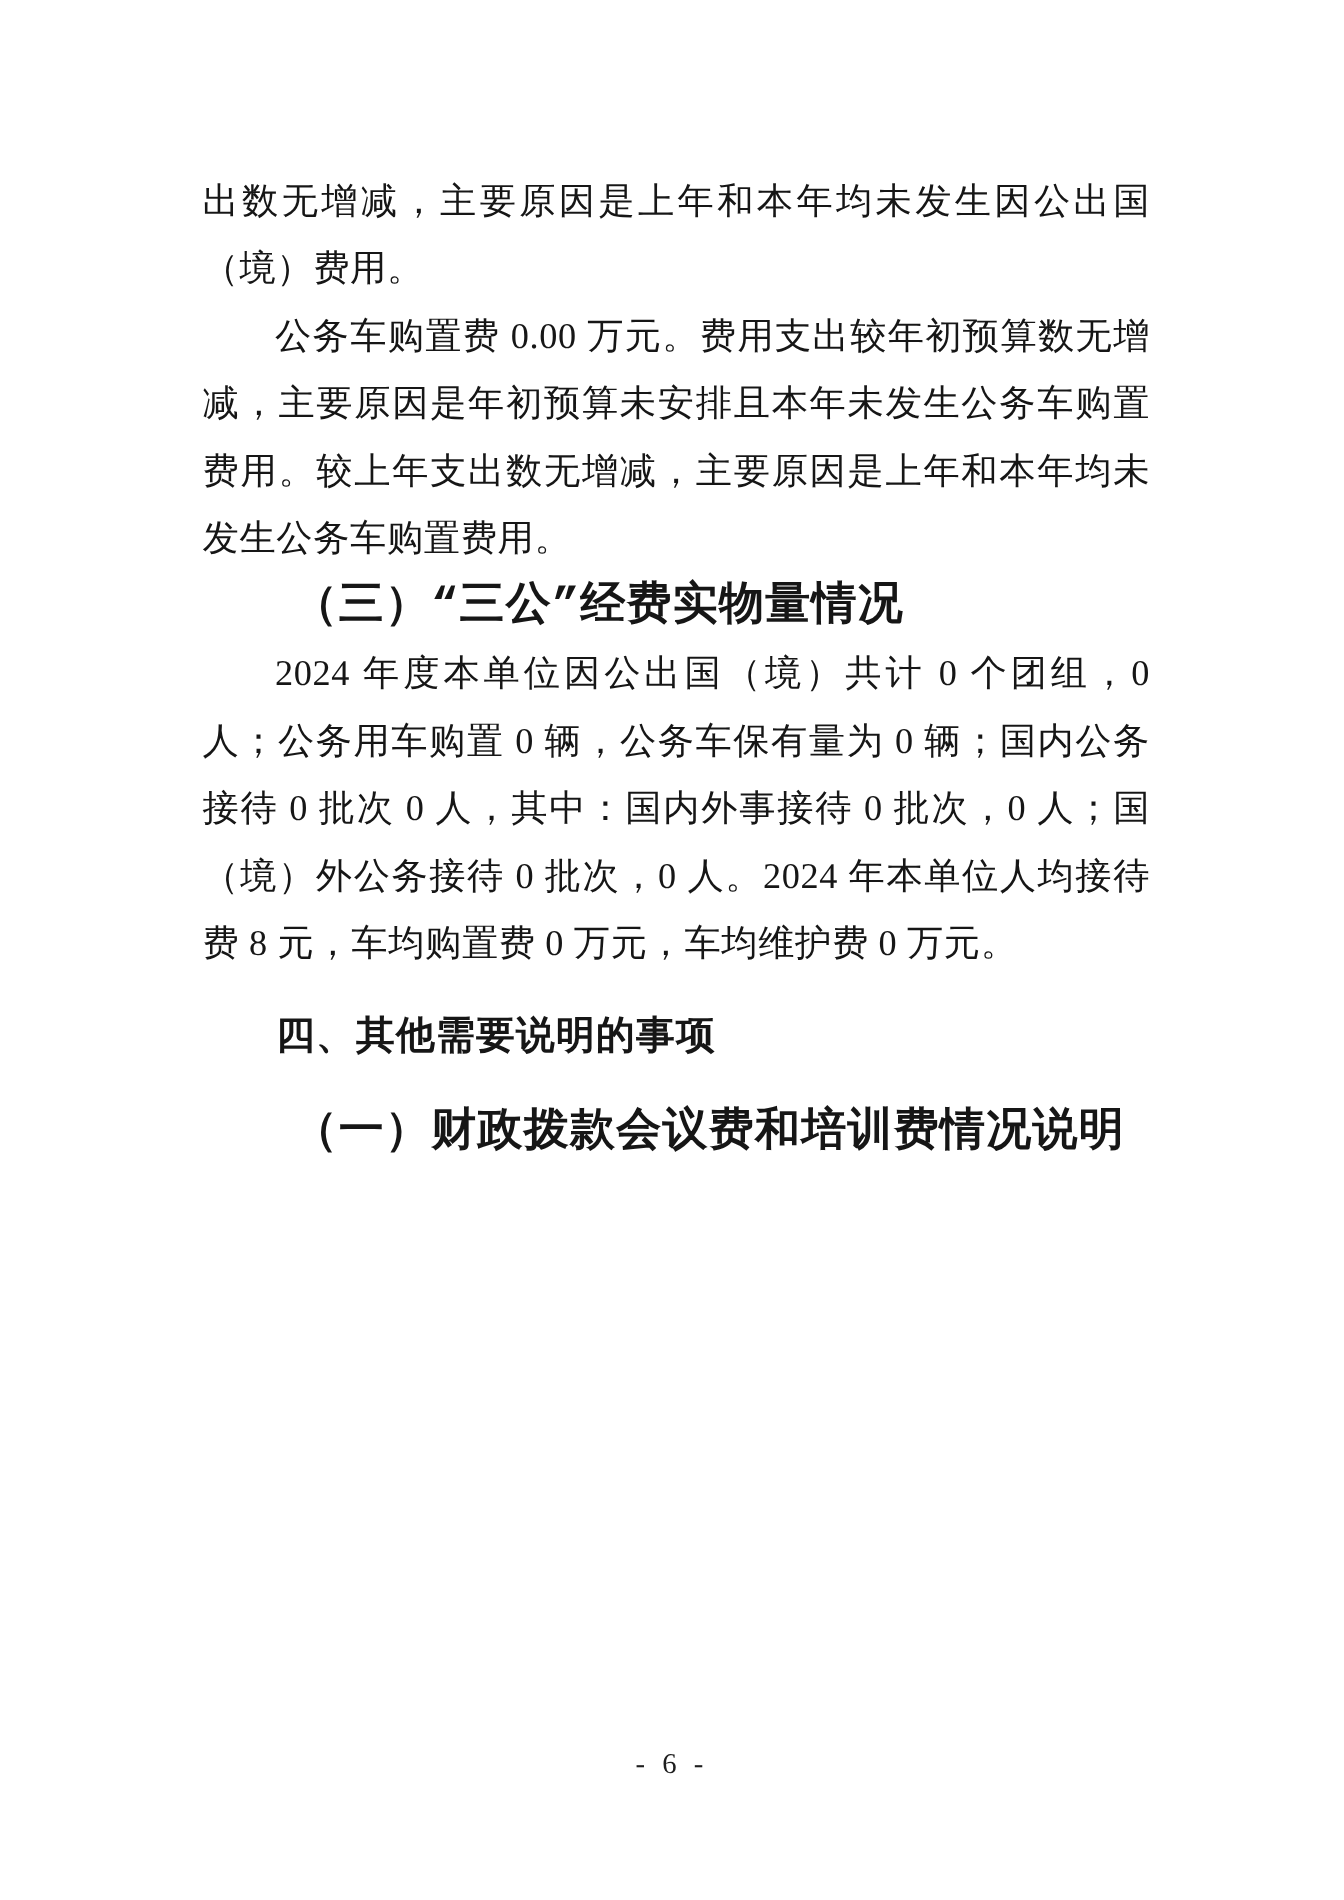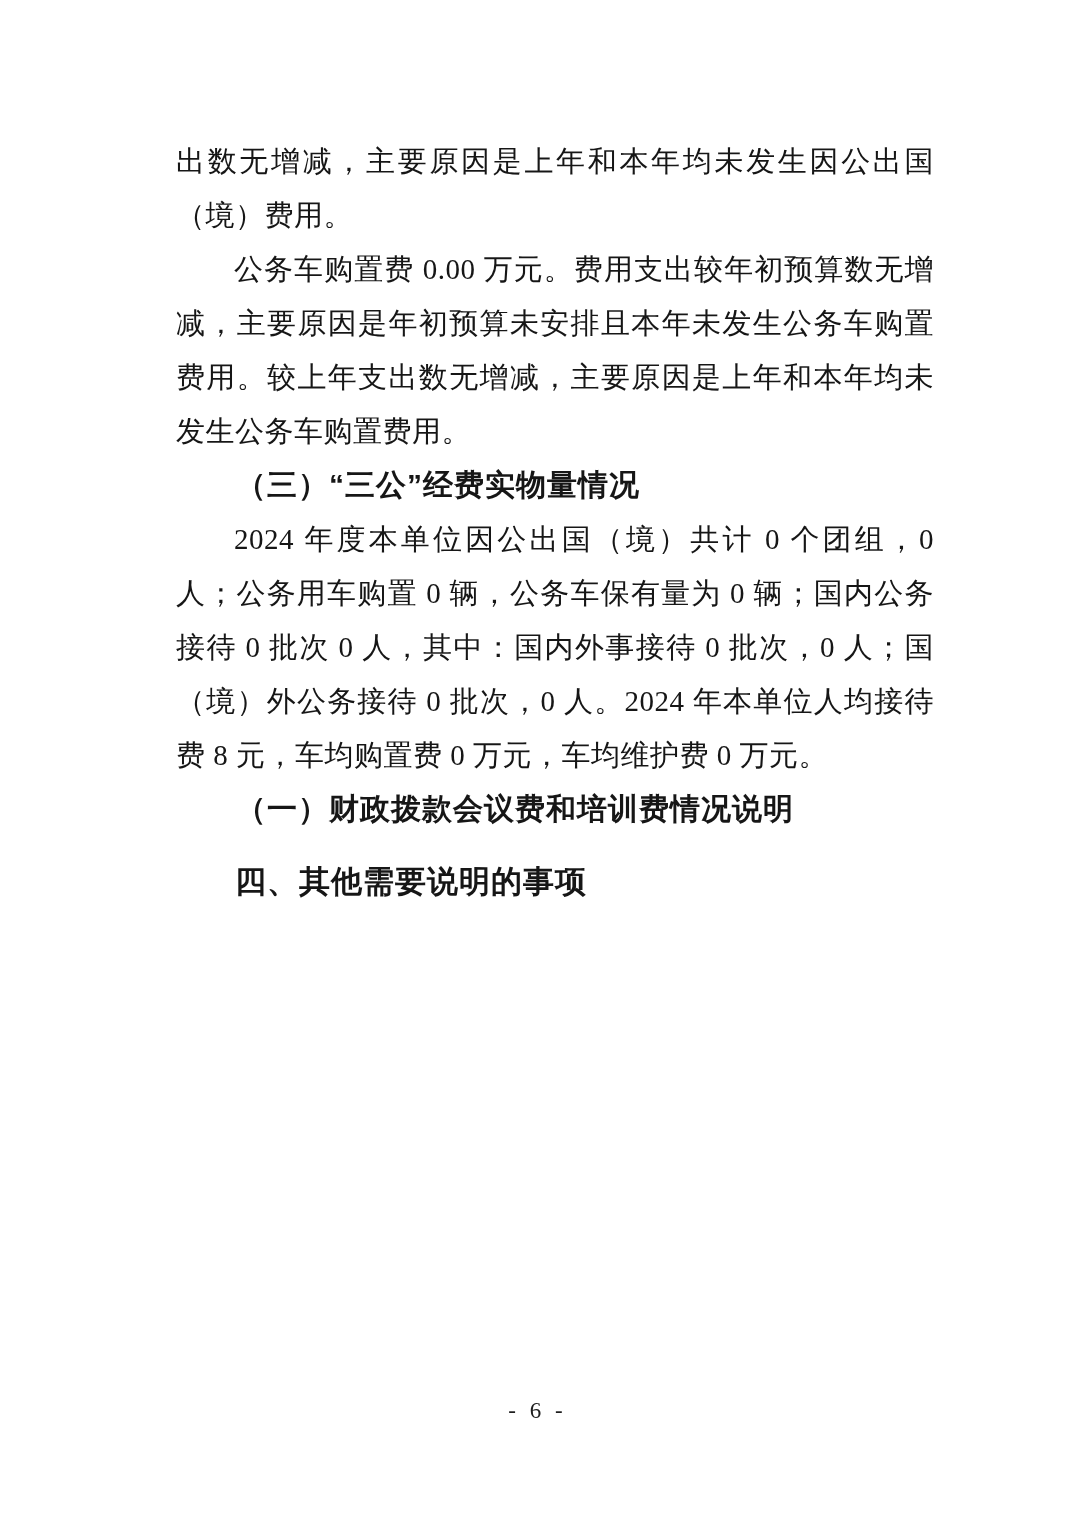--- a/index.html
+++ b/index.html
@@ -10,42 +10,42 @@
   .page {
     position: relative;
     width: 1075px;
     height: 1520px;
     background: #ffffff;
     overflow: hidden;
     color: #161616;
   }
   .content {
     position: absolute;
-    left: 176px;
+    left: 162px;
     top: 134px;
     width: 758px;
   }
   .block {
     margin: 0;
     font-size: 29px;
     line-height: 54px;
   }
   .body {
     font-family: "Liberation Serif", "DejaVu Serif", serif;
     text-align: justify;
     text-justify: inter-character;
     letter-spacing: 0.5px;
   }
   .body.indent {
     text-indent: 2em;
   }
   .heading3 {
-    font-family: Liberation Sans, sans-serif;
+    font-family: Liberation Mono, monospace;
     font-weight: bold;
-    font-size: 30px;
+    font-size: 36px;
     text-indent: 2em;
     letter-spacing: 1px;
   }
   .heading2 {
     font-family: "Liberation Sans", "DejaVu Sans", sans-serif;
     font-weight: bold;
     font-size: 31px;
     text-indent: 1.9em;
     margin-top: 19px;
     letter-spacing: 1px;
@@ -67,19 +67,19 @@
 </style>
 </head>
 <body>
 
 <div class="page">
   <main class="content">
       <p class="block body">出数无增减，主要原因是上年和本年均未发生因公出国（境）费用。</p>
       <p class="block body indent">公务车购置费 0.00 万元。费用支出较年初预算数无增减，主要原因是年初预算未安排且本年未发生公务车购置费用。较上年支出数无增减，主要原因是上年和本年均未发生公务车购置费用。</p>
       <p class="block heading3 indent">（三）“三公”经费实物量情况</p>
       <p class="block body indent">2024 年度本单位因公出国（境）共计 0 个团组，0 人；公务用车购置 0 辆，公务车保有量为 0 辆；国内公务接待 0 批次 0 人，其中：国内外事接待 0 批次，0 人；国（境）外公务接待 0 批次，0 人。2024 年本单位人均接待费 8 元，车均购置费 0 万元，车均维护费 0 万元。</p>
+      <p class="block heading2 indent">四、其他需要说明的事项</p>
       <p class="block heading3 indent">（一）财政拨款会议费和培训费情况说明</p>
-      <p class="block heading2 indent">四、其他需要说明的事项</p>
     </main>
   <footer class="page-footer">
     <span>- 6 -</span>
   </footer>
 </div>
 
 </body></html>

